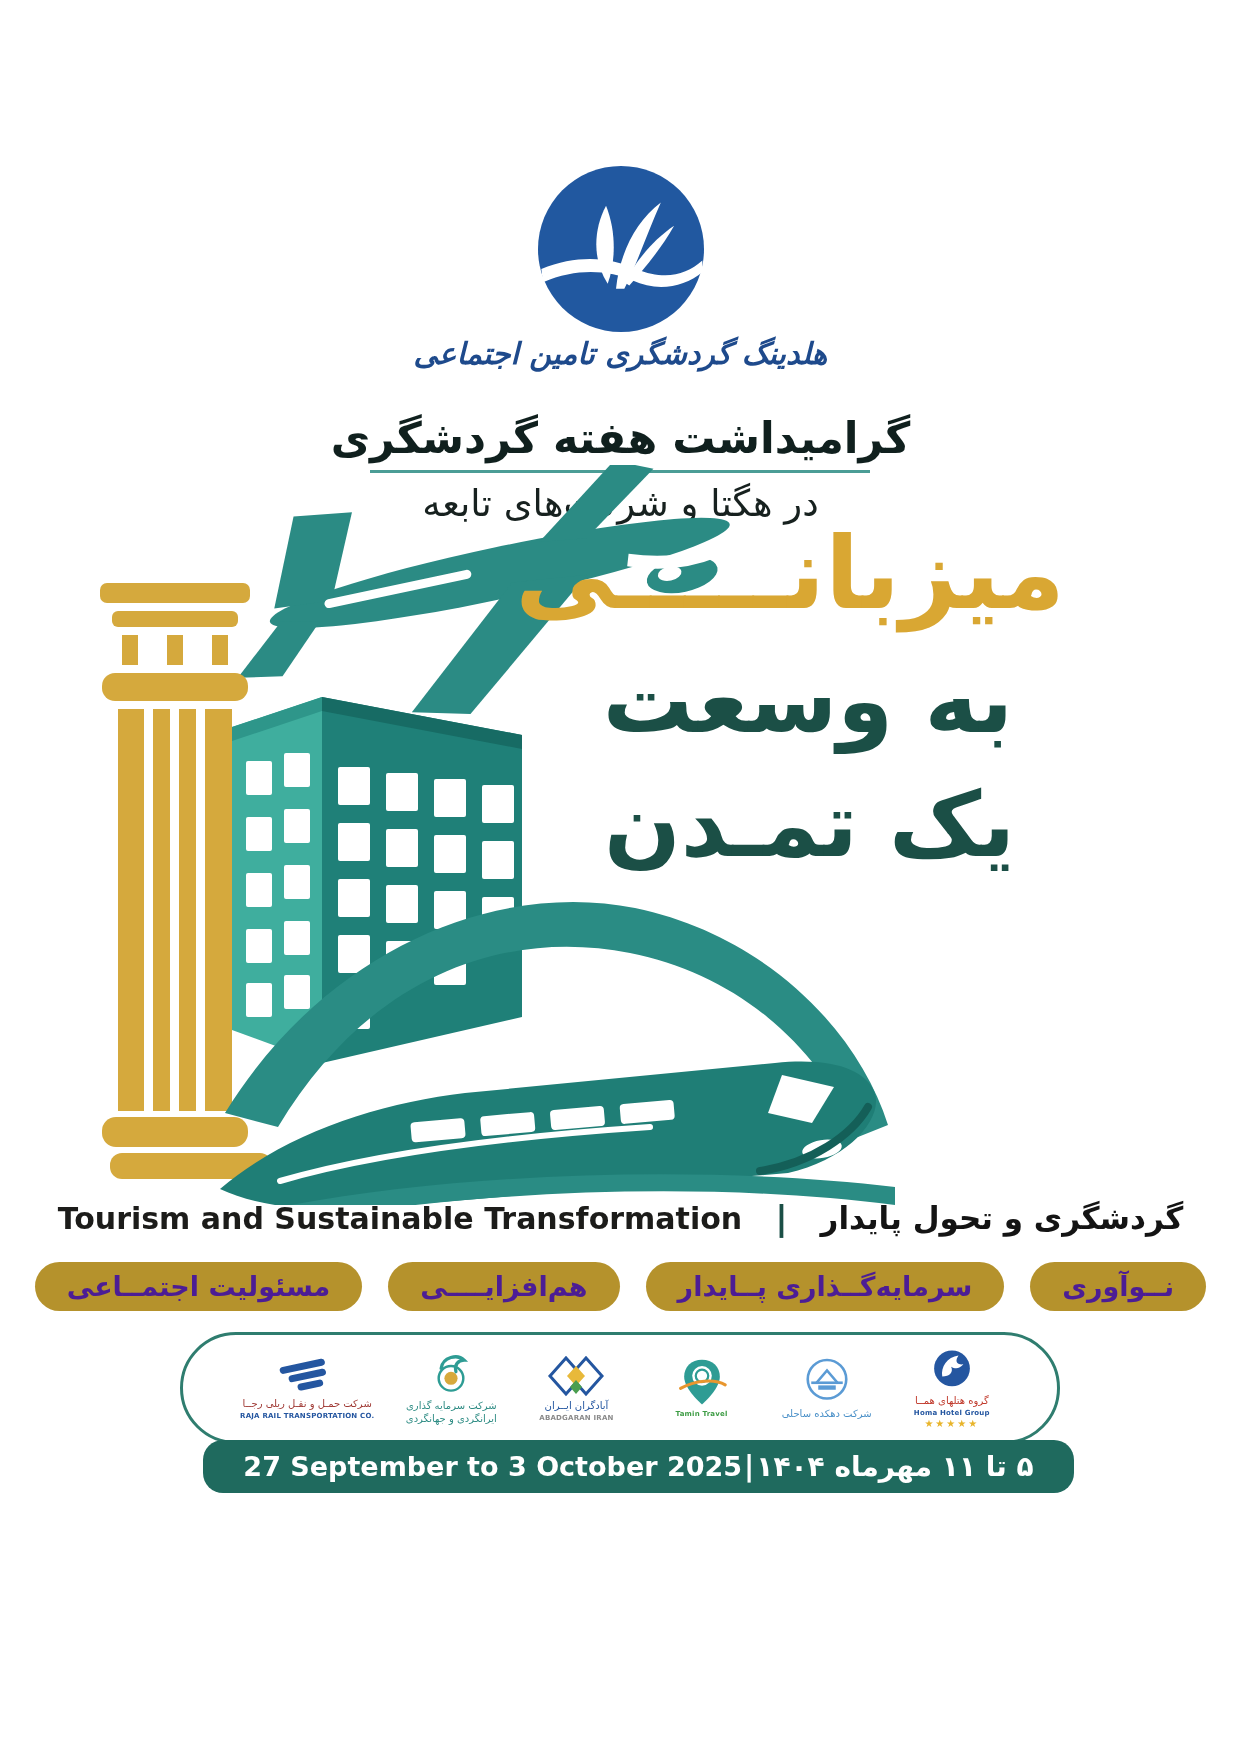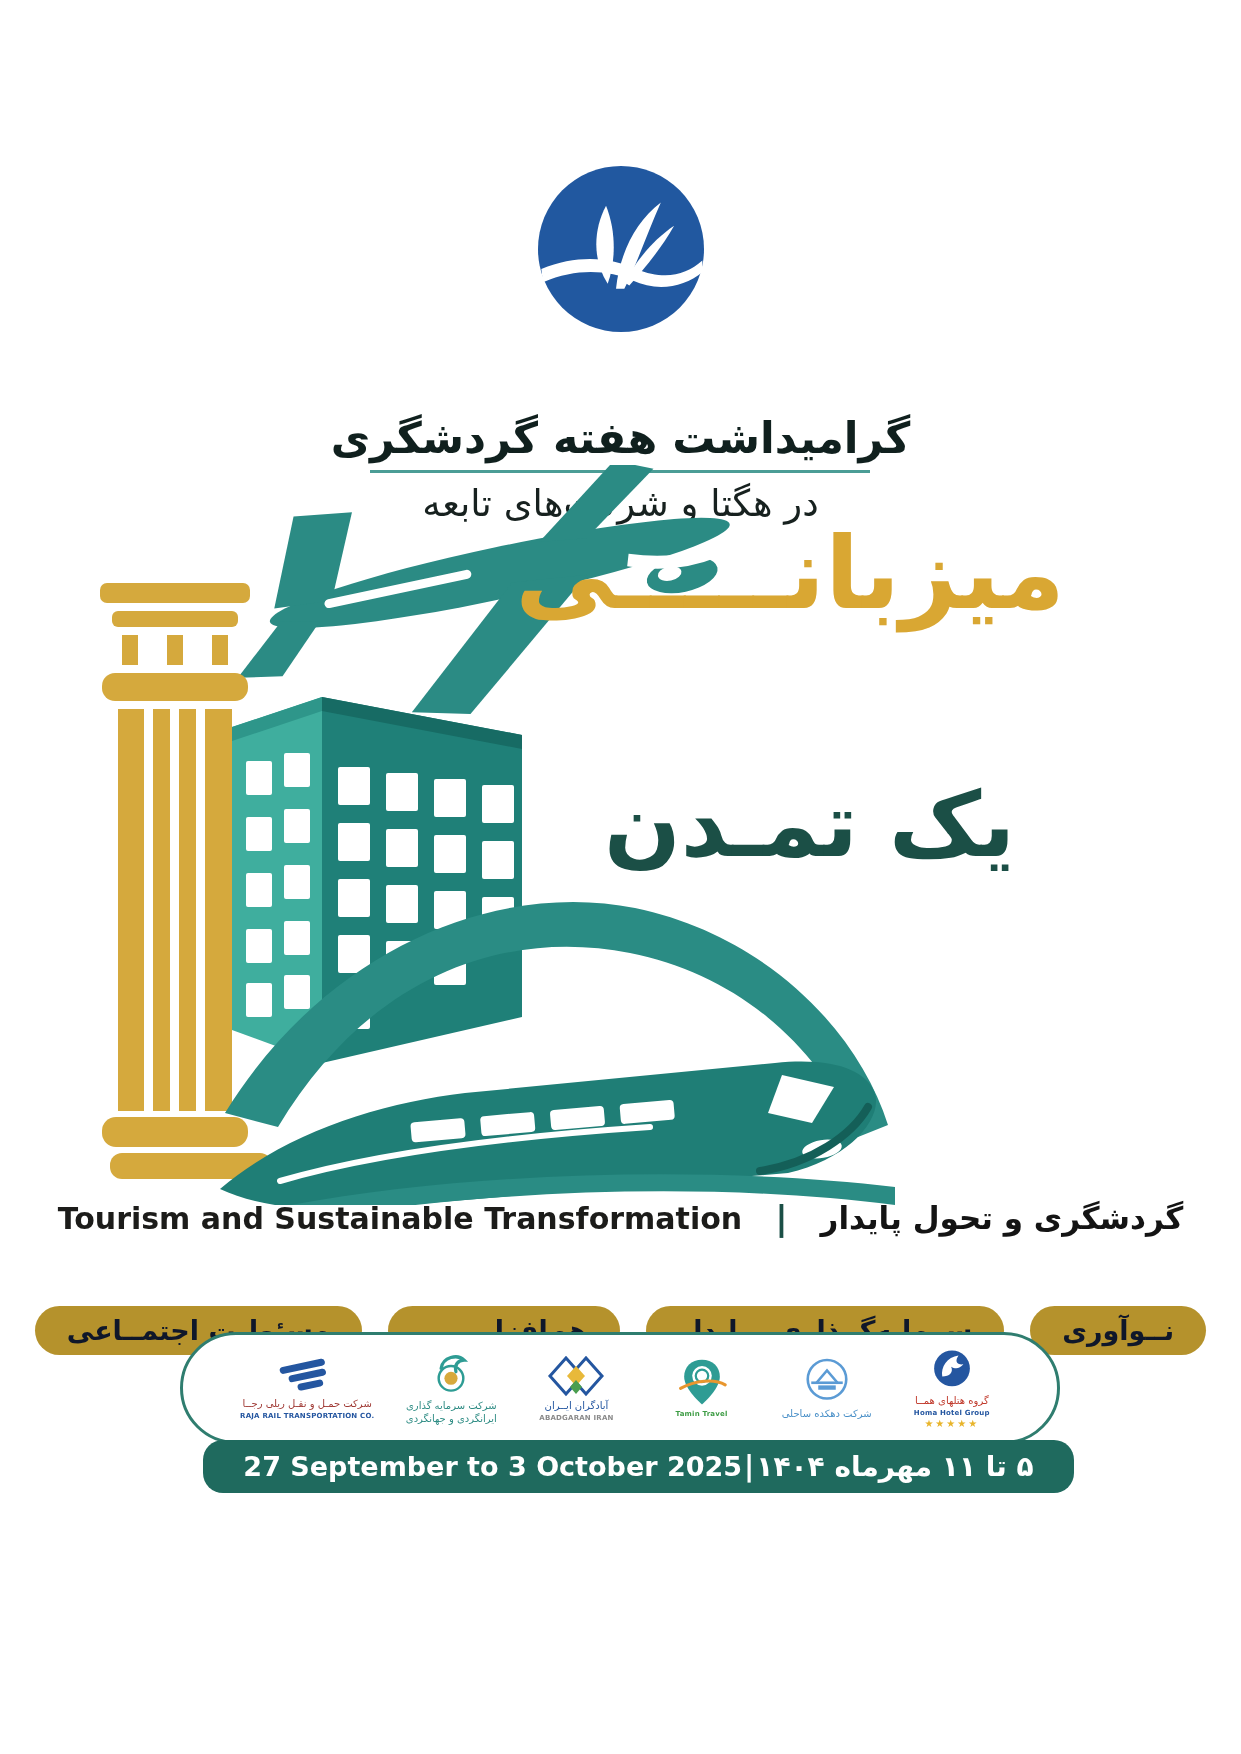--- a/index.html
+++ b/index.html
@@ -40,22 +40,22 @@
   }
   .tagline-en{font-size:30px;font-weight:600;color:#1c1c1a;}
   .tagline-sep{font-size:34px;font-weight:700;color:#1b4f46;}
   .tagline-fa{font-size:31px;font-weight:700;color:#141414;direction:rtl;}
   
   .badges{
     position:absolute;top:1262px;left:0;width:100%;
     display:flex;justify-content:center;gap:26px;direction:rtl;
   }
   .badge{
-    background:#b5922c;color:#0f172a;border-radius:999px;
-    padding:9px 32px;font-size:27px;font-weight:700;direction:rtl;white-space:nowrap;margin-top:44px;
+    background:#b5922c;color:#4c1d95;border-radius:999px;
+    padding:9px 32px;font-size:27px;font-weight:700;direction:rtl;white-space:nowrap;
   }
   
   .partners{
     position:absolute;top:1332px;left:180px;width:880px;height:112px;
     background:#ffffff;border:3px solid #2f7d6f;border-radius:60px;
     display:flex;align-items:center;justify-content:space-evenly;padding:0 28px;box-sizing:border-box;
   }
   .partner{display:flex;flex-direction:column;align-items:center;gap:2px;min-width:96px;}
   .partner svg{display:block;}
   .p-cap{font-size:10px;font-weight:400;line-height:1.15;text-align:center;direction:rtl;white-space:nowrap;}
@@ -87,20 +87,21 @@
 
   <div class="brand-logo">
     <svg viewBox="0 0 100 100" width="166" height="166">
       <circle cx="50" cy="50" r="50" fill="#2158a0"></circle>
       <path d="M41,24 C33,39 33,57 42,71 C47,57 47,39 41,24 Z" fill="#ffffff"></path>
       <path d="M47,74 C49,54 58,34 74,22 C66,40 60,58 52,74 Z" fill="#ffffff"></path>
       <path d="M52,70 C60,56 70,44 82,36 C74,50 64,62 55,72 Z" fill="#ffffff"></path>
       <path d="M2,62 C24,53 44,55 59,62 C76,69 89,66 99,57 L99,64 C88,73 72,76 57,69 C43,63 24,61 3,70 Z" fill="#ffffff"></path>
     </svg>
   </div>
+  <div class="brand-calligraphy">هلدینگ گردشگری تامین اجتماعی</div>
 
   <div class="main-title">گرامیداشت هفته گردشگری</div>
   <div class="title-divider"></div>
   <div class="subtitle">در هگتا و شرکت‌های تابعه</div>
 
   <svg class="illustration" viewBox="0 0 840 740">
 
     <g fill="#2b8b84" transform="rotate(-12 420 110)">
       <ellipse cx="430" cy="110" rx="235" ry="26"></ellipse>
       <polygon points="202,98 240,12 298,20 260,102"></polygon>
@@ -175,20 +176,21 @@
         <rect x="550" y="648" width="54" height="20" rx="4"></rect>
       </g>
       <path d="M210,716 C320,684 460,670 580,662" stroke="#ffffff" stroke-width="6" fill="none" stroke-linecap="round"></path>
       <ellipse cx="752" cy="684" rx="20" ry="9" fill="#ffffff" transform="rotate(-10 752 684)"></ellipse>
       <path d="M690,706 C742,698 782,670 798,642" stroke="#145f58" stroke-width="8" fill="none" stroke-linecap="round"></path>
       <path d="M200,744 C390,706 640,700 825,722 L825,740 C640,716 400,724 212,760 Z" fill="#2a8c84"></path>
     </g>
   </svg>
 
   <div class="hero-line hero-line1">میزبانـــــی</div>
+  <div class="hero-line hero-line2">به وسعت</div>
   <div class="hero-line hero-line3">یک تمـدن</div>
 
   <div class="tagline">
     <span class="tagline-en">Tourism and Sustainable Transformation</span>
     <span class="tagline-sep">|</span>
     <span class="tagline-fa">گردشگری و تحول پایدار</span>
   </div>
 
   <div class="badges">
     <span class="badge">نــوآوری</span>

